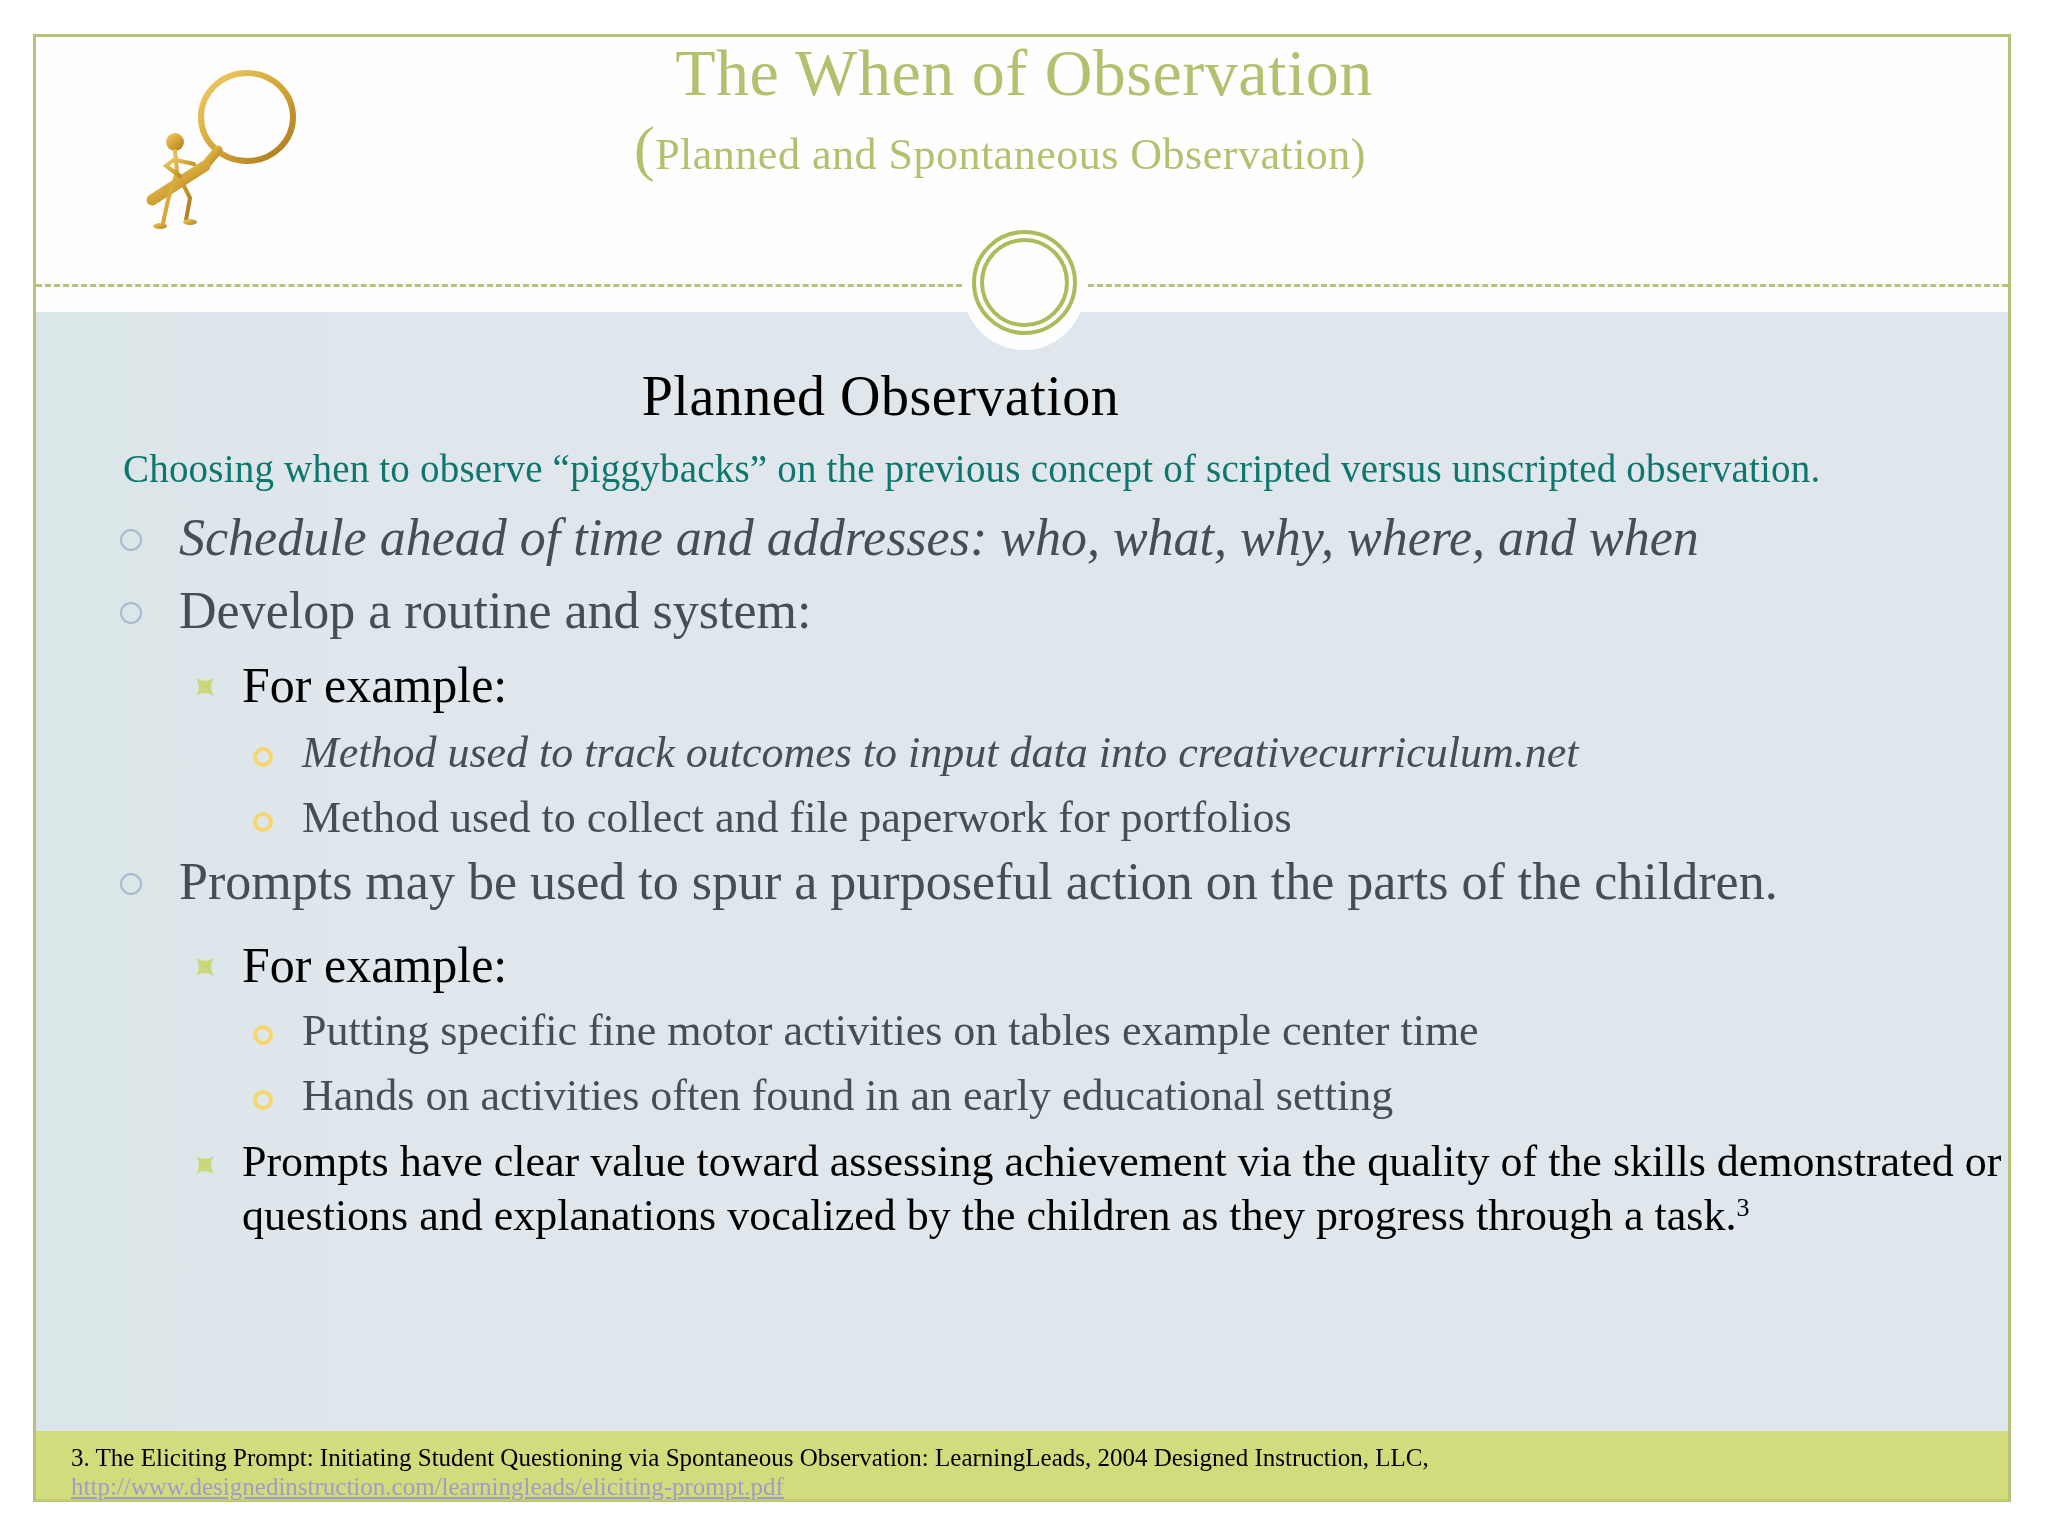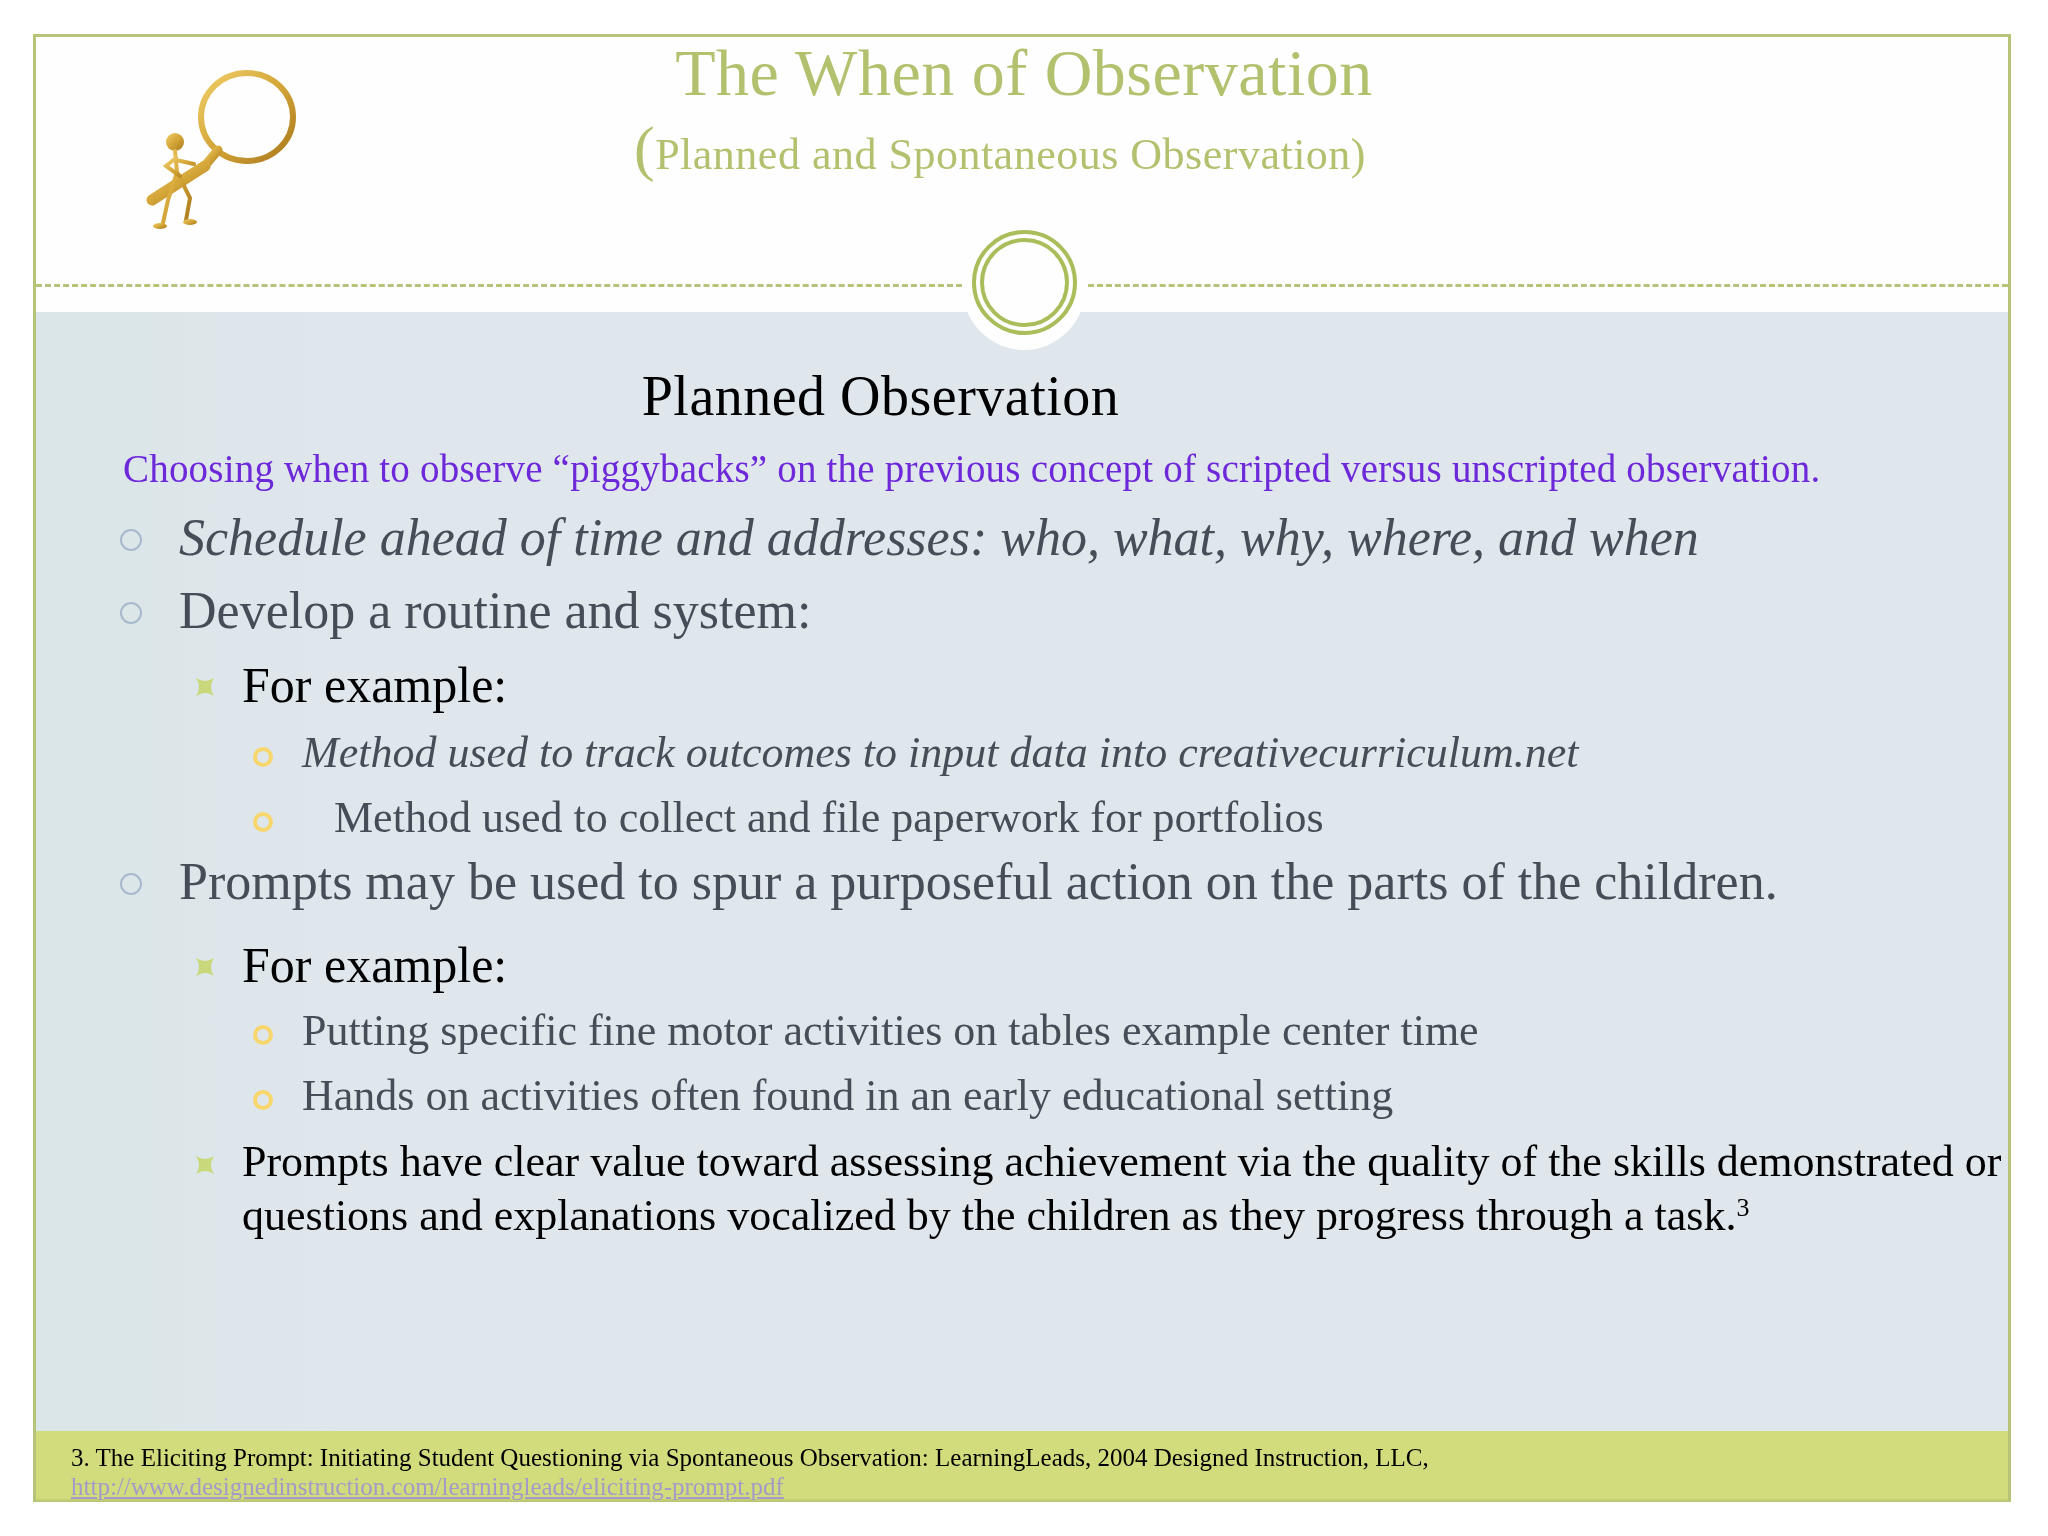--- a/index.html
+++ b/index.html
@@ -47,21 +47,21 @@
     position: absolute; left: 0; width: 2000px; top: 118px; text-align: center;
     color: #b2c16e; font-size: 44px; line-height: 60px; letter-spacing: 0.5px;
   }
   .subtitle .paren { font-size: 62px; }
 
   .heading {
     position: absolute; left: 0; width: 1761px; top: 358px; text-align: center;
     color: #000000; font-size: 56px; line-height: 76px; letter-spacing: 0.5px;
   }
   .intro {
-    position: absolute; left: 123px; top: 446px; color: #6d28d9;
+    position: absolute; left: 123px; top: 446px; color: #0f766e;
     font-size: 39px; line-height: 46px; white-space: nowrap; letter-spacing: 0.2px;
   }
   .line { position: absolute; white-space: nowrap; }
   .l1 { left: 179px; color: #454d57; font-size: 52px; line-height: 60px; }
   .l2 { left: 242px; color: #000000; font-size: 50px; line-height: 58px; }
   .l3 { left: 302px; color: #454d57; font-size: 44px; line-height: 52px; }
   .para { left: 242px; color: #000000; font-size: 44px; line-height: 54px; width: 1760px; white-space: normal; }
   .para sup { font-size: 26px; vertical-align: 14px; line-height: 0; }
 
   .b1 {
@@ -128,21 +128,21 @@
 <div class="line l1" style="top:581px;">Develop a routine and system:</div>
 
 <svg class="b2" style="left:196px; top:678px;" viewBox="0 0 18 18">
     <path d="M0 0 Q9 6 18 0 Q12 9 18 18 Q9 12 0 18 Q6 9 0 0Z" fill="#c9d87a"></path>
   </svg>
 <div class="line l2" style="top:656px;">For example:</div>
 
 <div class="b3" style="left:253px; top:747px;"></div>
 <div class="line l3" style="top:727px;font-style:italic;">Method used to track outcomes  to input data into creativecurriculum.net</div>
 <div class="b3" style="left:253px; top:812px;"></div>
-<div class="line l3" style="top:792px;margin-left:32px;">Method used to collect and file paperwork for portfolios</div>
+<div class="line l3" style="top:792px;">Method used to collect and file paperwork for portfolios</div>
 
 <div class="b1" style="left:120px; top:873px;"></div>
 <div class="line l1" style="top:852px;">Prompts may be used to spur a purposeful action on the parts of the children.</div>
 
 <svg class="b2" style="left:196px; top:958px;" viewBox="0 0 18 18">
     <path d="M0 0 Q9 6 18 0 Q12 9 18 18 Q9 12 0 18 Q6 9 0 0Z" fill="#c9d87a"></path>
   </svg>
 <div class="line l2" style="top:936px;">For example:</div>
 
 <div class="b3" style="left:253px; top:1025px;"></div>

